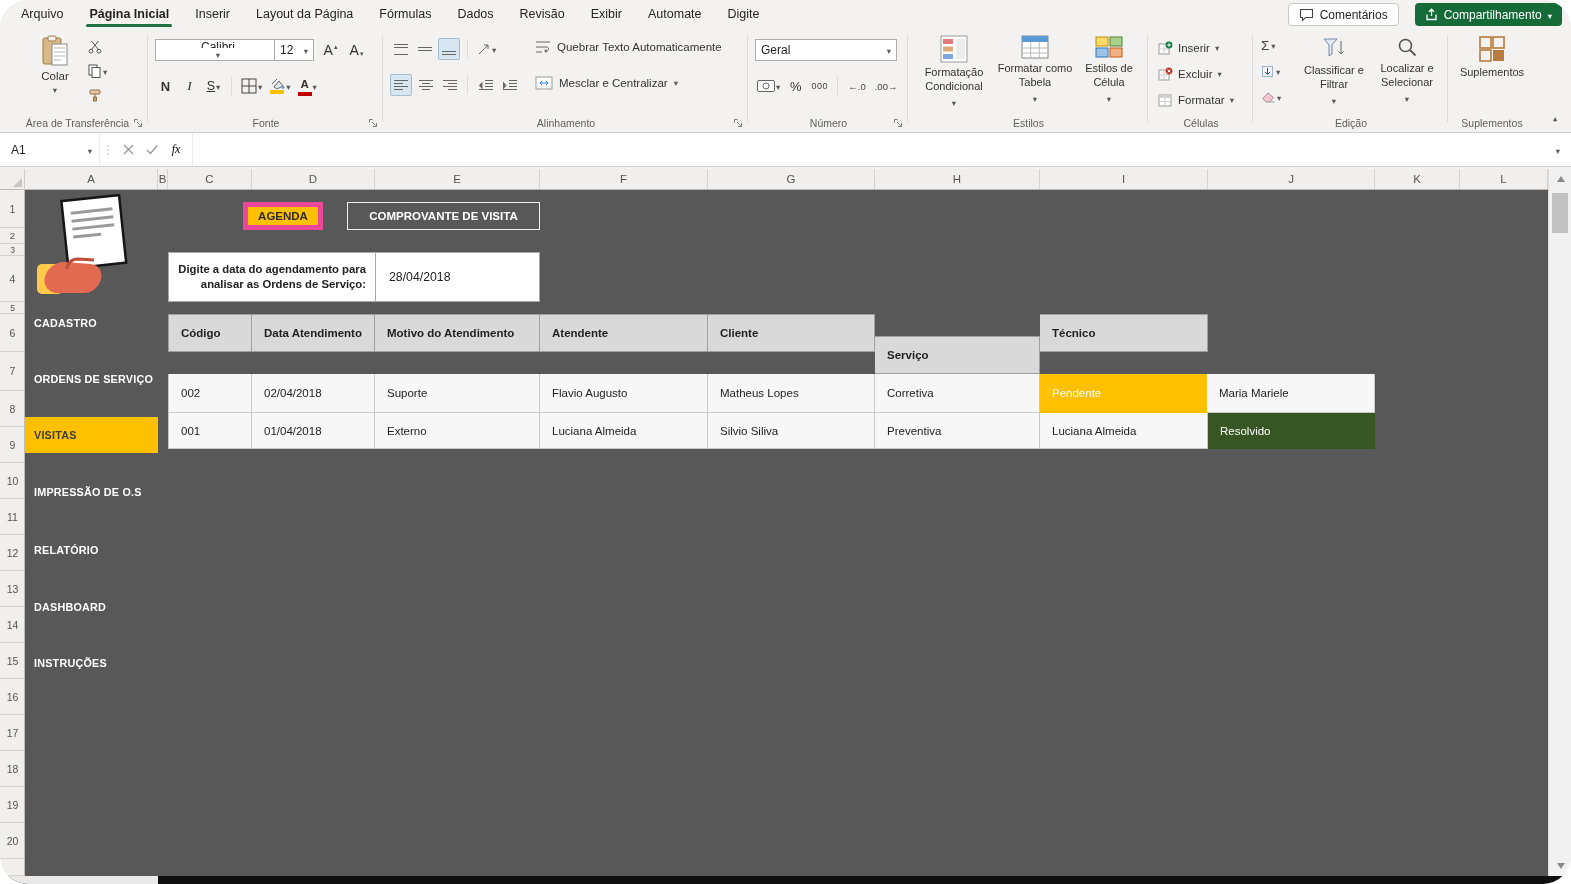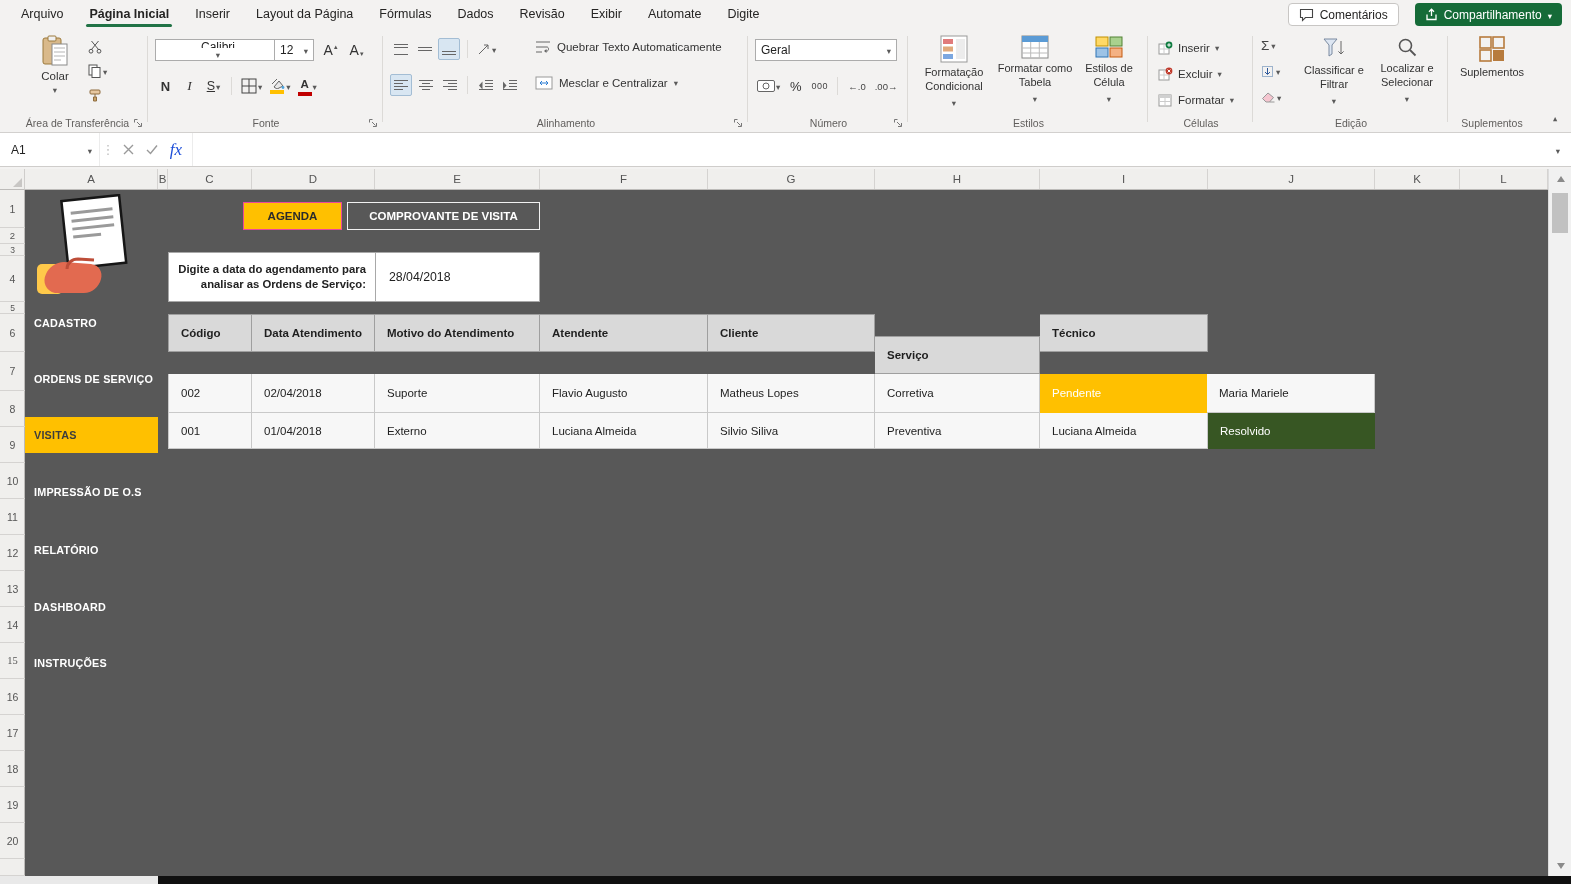--- a/index.html
+++ b/index.html
@@ -1,18 +1,18 @@
 <!DOCTYPE html>
 <html><head>
 <meta charset="utf-8">
 <style>
 *{margin:0;padding:0;box-sizing:border-box;}
 html,body{background:#fff;}
 body{font-family:"Liberation Sans","DejaVu Sans",sans-serif;}
-.app{position:relative;width:1571px;height:884px;background:#f3f2f1;overflow:hidden;color:#333;font-size:12px;}
+.app{position:relative;width:1571px;height:884px;background:#f3f2f1;overflow:hidden;color:#333;font-size:12px;border-radius:28px;}
 
 
 .menu-row{position:absolute;top:0;left:0;width:1571px;height:28px;background:#f3f2f1;display:flex;align-items:center;padding-left:8px;}
 .mtab{padding:0 13px;height:28px;line-height:28px;font-size:12.5px;color:#252423;position:relative;white-space:nowrap;}
 .mtab.active{font-weight:bold;}
 .mtab.active::after{content:"";position:absolute;left:10px;right:10px;bottom:1px;height:3px;background:#217346;border-radius:2px;}
 .menu-right{position:absolute;right:9px;top:3px;display:flex;gap:16px;align-items:center;}
 .btn-comments{display:flex;align-items:center;gap:6px;border:1px solid #c8c6c4;background:#fff;border-radius:4px;height:23px;padding:0 10px;font-size:12px;color:#252423;}
 .btn-share{display:flex;align-items:center;gap:6px;background:#156B38;color:#fff;border-radius:4px;height:23px;padding:0 10px;font-size:12px;}
 
@@ -60,39 +60,39 @@
 .sigma{font-size:13.5px;color:#444;}
 .collapse-chev{position:absolute;right:14px;bottom:8px;}
 
 
 .fbar{position:absolute;top:133px;left:0;width:1571px;height:34px;background:#fff;border-bottom:1px solid #cfcdcb;display:flex;align-items:center;}
 .namebox{width:100px;height:100%;display:flex;align-items:center;padding:0 7px 0 11px;font-size:12px;color:#222;border-right:1px solid #ececec;}
 .namebox .chev{margin-left:auto;}
 .fbdots{width:16px;text-align:center;}
 .fbdots::before{content:"⋮";color:#c0c0c0;font-size:13px;}
 .fbbtn{width:24px;display:flex;justify-content:center;align-items:center;}
-.fx{font-family:"Liberation Serif",serif;font-style:italic;font-size:17px;color:#1d4ed8;text-align:center;}
+.fx{font-family:"Liberation Serif",serif;font-style:italic;font-size:12px;color:#000000;text-align:center;}
 .fb-input{flex:1;height:100%;border-left:1px solid #ececec;margin-left:4px;}
 .fb-expand{width:26px;display:flex;justify-content:center;}
 
 
 .corner{position:absolute;top:169px;left:0;width:25px;height:21px;background:#f0efed;border-right:1px solid #cfcdcb;border-bottom:1px solid #bdbbb9;}
 .corner svg{position:absolute;right:1px;bottom:1px;}
 .colhs{position:absolute;top:169px;left:25px;width:1523px;height:21px;display:flex;background:#f0efed;border-bottom:1px solid #bdbbb9;}
 .colh{height:20px;line-height:20px;text-align:center;font-size:11.5px;color:#555;border-right:1px solid #d5d3d1;}
 .rowhs{position:absolute;top:190px;left:0;width:25px;height:686px;background:#f0efed;border-right:1px solid #bdbbb9;}
 .rowh{width:25px;display:flex;align-items:center;justify-content:center;color:#555;border-bottom:1px solid #d5d3d1;font-size:10.5px;}
 
 
 .canvas{position:absolute;top:190px;left:25px;width:1523px;height:686px;background:#585858;overflow:hidden;}
 .logo{position:absolute;left:8px;top:4px;}
 .side-item{position:absolute;left:0;width:133px;height:36px;display:flex;align-items:center;padding-left:9px;color:#fff;font-weight:bold;font-size:10.8px;letter-spacing:.2px;white-space:nowrap;}
 .side-item.active{background:#FFC000;color:#3d3d3d;}
 .view-tab{position:absolute;top:12px;height:28px;display:flex;align-items:center;justify-content:center;font-weight:bold;font-size:11.5px;white-space:nowrap;}
-.view-tab.agenda{left:218px;width:99px;background:#FFC000;color:#2b2b2b;border:1px solid #ec4899;text-align:right;}
+.view-tab.agenda{left:218px;width:80px;background:#FFC000;color:#2b2b2b;border:5px solid #ec4899;text-align:right;}
 .view-tab.comprovante{left:322px;width:193px;background:#585858;color:#fff;border:1px solid #f2f2f2;}
 .prompt{position:absolute;left:143px;top:62px;width:372px;height:50px;display:flex;background:#fff;border:1px solid #a8a8a8;}
 .prompt-label{width:207px;display:flex;align-items:center;justify-content:flex-end;text-align:right;padding:5px 9px;font-weight:bold;font-size:11.3px;color:#222;border-right:1px solid #a8a8a8;line-height:1.35;}
 .prompt-value{flex:1;display:flex;align-items:center;padding-left:13px;font-size:12.3px;color:#222;}
 .otable{position:absolute;left:143px;top:124px;}
 .otr{display:flex;}
 .oth{height:38px;background:#D9D9D9;border-right:1px solid #9f9f9f;border-bottom:1px solid #9f9f9f;border-top:1px solid #9f9f9f;display:flex;align-items:center;padding-left:12px;font-weight:bold;font-size:11.5px;color:#1f1f1f;}
 .otr .oth:first-child{border-left:1px solid #9f9f9f;}
 .otd{background:#f7f7f7;border-right:1px solid #c9c9c9;border-bottom:1px solid #c9c9c9;display:flex;align-items:center;padding-left:12px;font-size:11.5px;color:#222;}
 .otr .otd:first-child{border-left:1px solid #c9c9c9;}
@@ -517,21 +517,21 @@
       <div class="rowh" style="height: 12px; font-size: 8.5px;">5</div>
       <div class="rowh" style="height: 38px;">6</div>
       <div class="rowh" style="height: 39px;">7</div>
       <div class="rowh" style="height: 36px;">8</div>
       <div class="rowh" style="height: 36px;">9</div>
       <div class="rowh" style="height: 36px;">10</div>
       <div class="rowh" style="height: 36px;">11</div>
       <div class="rowh" style="height: 36px;">12</div>
       <div class="rowh" style="height: 36px;">13</div>
       <div class="rowh" style="height: 36px;">14</div>
-      <div class="rowh" style="height: 36px; font-family: Liberation Serif, serif;">15</div>
+      <div class="rowh" style="height: 36px;">15</div>
       <div class="rowh" style="height: 36px;">16</div>
       <div class="rowh" style="height: 36px;">17</div>
       <div class="rowh" style="height: 36px;">18</div>
       <div class="rowh" style="height: 36px;">19</div>
       <div class="rowh" style="height: 36px;">20</div>
       <div class="rowh" style="height: 17px;"></div>
     </div>
 
   <div class="canvas">
     <div class="logo">

